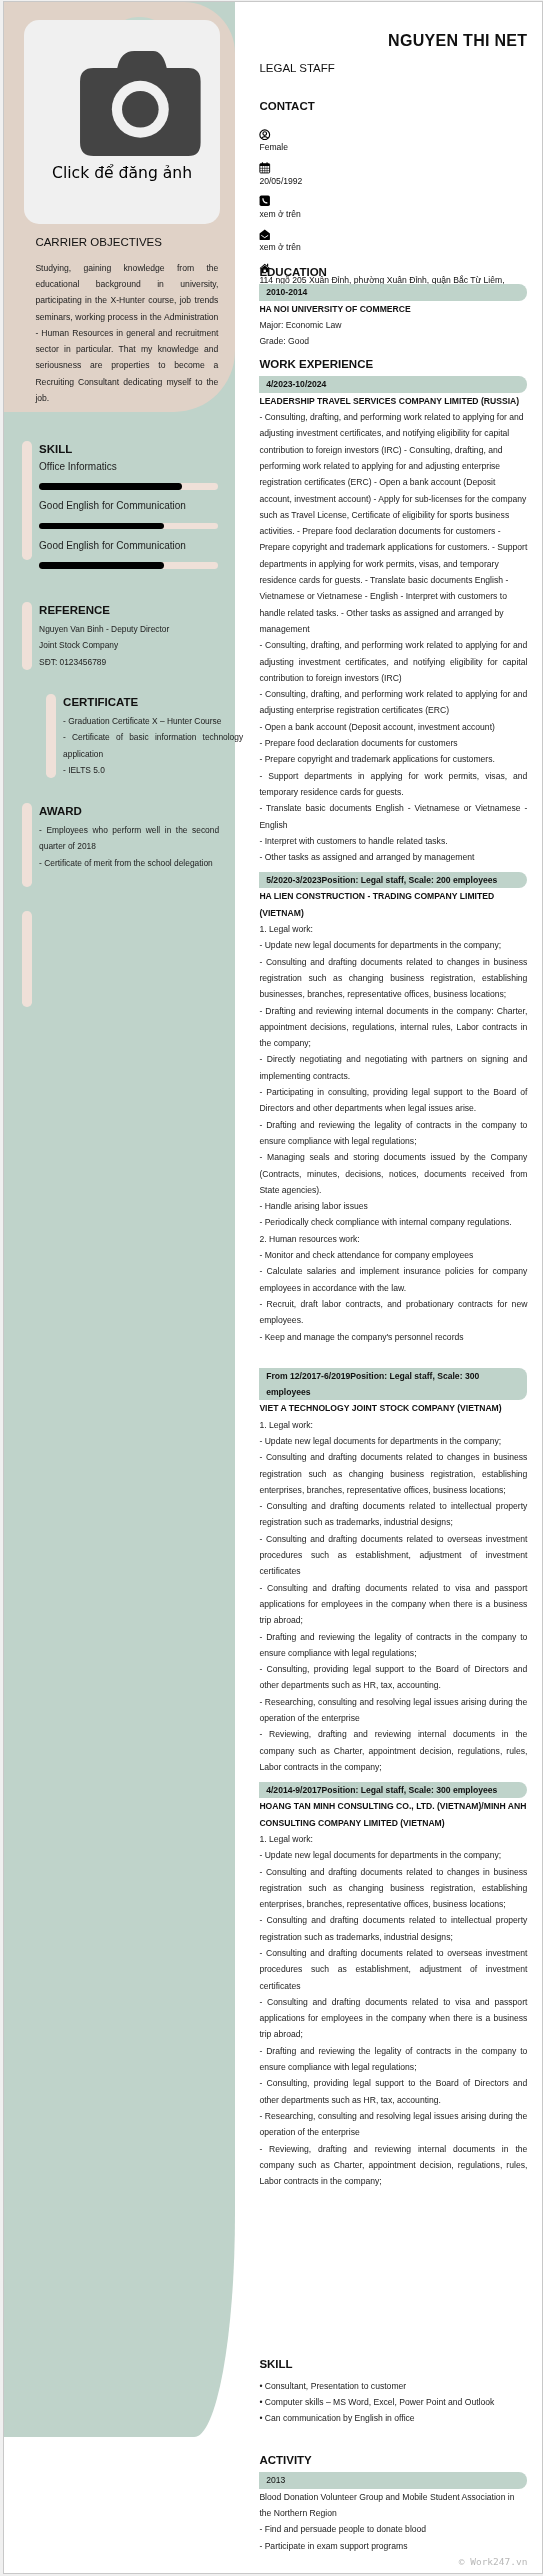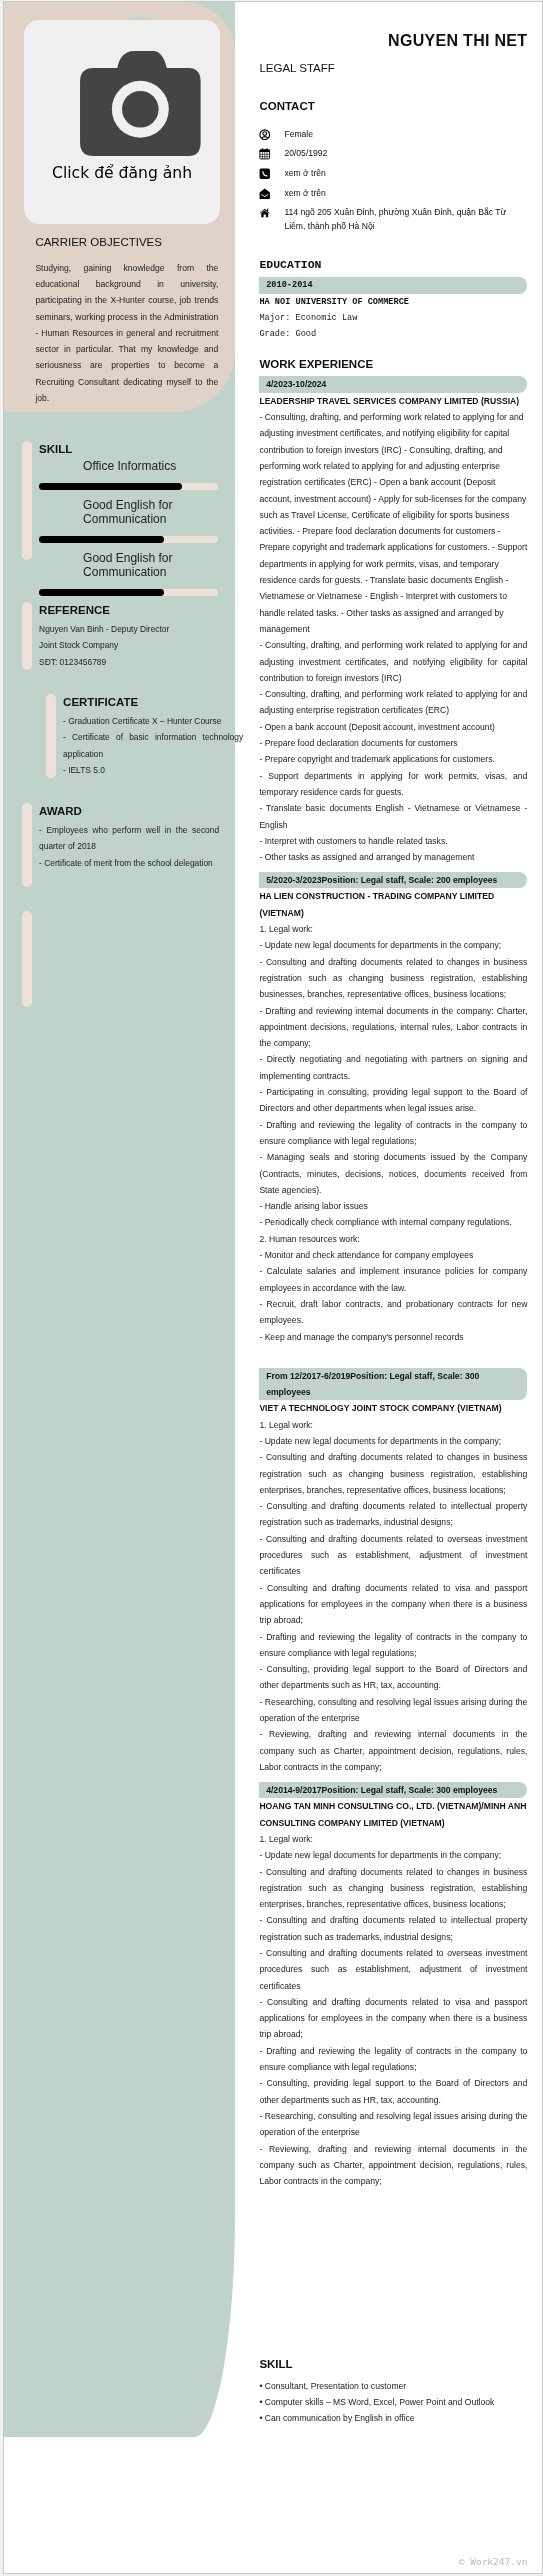--- a/index.html
+++ b/index.html
@@ -42,34 +42,34 @@
   .obj-text {
     top: 258px; font-size: 8.6px; line-height: 16.3px; text-align: justify; color: #222;
   }
   .lsec { position: absolute; left: 17.7px; width: 197px; }
   .lsec .bar {
     position: absolute; left: 0; top: 0; width: 9.5px; border-radius: 4.8px; background: #efe0d8;
   }
   .lsec .inner { margin-left: 17px; }
   .lsec h3 { font-size: 11.5px; font-weight: bold; margin-top: 2px; margin-bottom: 5.4px; }
   .lsec p { font-size: 8.4px; line-height: 16.3px; color: #222; text-align: justify; }
-  .skill-name { font-size: 12px; line-height: 13.6px; margin-bottom: 9.5px; color: #222; margin-left: 44px; }
+  .skill-name { font-size: 10px; line-height: 13.6px; margin-bottom: 9.5px; color: #222; }
   .skill-track {
     height: 6.8px; border-radius: 3.4px; background: #efe0d8; margin-bottom: 9.5px; position: relative; width: 179px;
   }
   .skill-fill { height: 6.8px; border-radius: 3.4px; background: #000; position: absolute; left: 0; top: 0; }
 
   
   .right { position: absolute; left: 255px; width: 268px; }
   .name { top: 30px; font-size: 16px; font-weight: bold; letter-spacing: 0.3px; text-align: right; }
   .role { top: 60px; font-size: 11.5px; }
   .rh { font-size: 11.5px; font-weight: bold; }
   .contact-title { top: 98px; }
   .contact-list { top: 126px; }
-  .contact-row { display: flex; align-items: flex-start; font-size: 8.6px; line-height: 13.6px; margin-bottom: 6.1px; }
+  .contact-row { display: flex; align-items: flex-start; font-size: 8.6px; line-height: 13.6px; margin-bottom: 6.1px; flex-direction: column; }
   .contact-row .ic { width: 25px; flex: none; height: 13.6px; display: flex; align-items: center; }
   .contact-row .ic svg { width: 11.5px; height: 11.5px; }
   .period-bar {
     background: #bfd3ca; border-radius: 0 8.1px 8.1px 0; padding: 0 6.8px;
     font-size: 8.6px; font-weight: bold; line-height: 16.3px; margin-bottom: 0;
   }
   .period-bar.normal { font-weight: normal; }
   .org { font-size: 8.6px; font-weight: bold; line-height: 16.3px; }
   .txt { font-size: 8.6px; line-height: 16.3px; color: #222; }
   .txt.j { text-align: justify; }
@@ -208,21 +208,21 @@
           <svg viewBox="0 0 20 20">
             <path d="M10 3 L1 11 L3 11 L10 5 L17 11 L19 11 Z" fill="#000"></path>
             <path d="M4 11 L10 6 L16 11 L16 18 L12 18 L12 13 L8 13 L8 18 L4 18 Z" fill="#000"></path>
             <rect x="14" y="3" width="2" height="4" fill="#000"></rect>
           </svg>
         </span>
       <span>114 ngõ 205 Xuân Đỉnh, phường Xuân Đỉnh, quận Bắc Từ Liêm, thành phố Hà Nội</span>
     </div>
   </div>
 
-  <div class="block" style="top:256px;font-family:Liberation Mono, monospace;">
+  <div class="block" style="top:264px;">
     <div class="rh" style="margin-bottom:6.8px;">EDUCATION</div>
     <div class="period-bar">2010-2014</div>
     <div class="org">HA NOI UNIVERSITY OF COMMERCE</div>
     <div class="txt">Major: Economic Law</div>
     <div class="txt">Grade: Good</div>
   </div>
 
   <div class="block" style="top:356px;">
     <div class="rh" style="margin-bottom:6.8px;">WORK EXPERIENCE</div>
 
@@ -292,16 +292,23 @@
     </div>
   </div>
 
   <div class="block" style="top:2356px;">
     <div class="rh" style="margin-bottom:8.1px;">SKILL</div>
     <div class="txt">• Consultant, Presentation to customer</div>
     <div class="txt">• Computer skills – MS Word, Excel, Power Point and Outlook</div>
     <div class="txt">• Can communication by English in office</div>
   </div>
 
+  <div class="block" style="top:2452px;">
+    <div class="rh" style="margin-bottom:6.8px;">ACTIVITY</div>
+    <div class="period-bar normal">2013</div>
+    <div class="txt">Blood Donation Volunteer Group and Mobile Student Association in the Northern Region</div>
+    <div class="txt">- Find and persuade people to donate blood</div>
+    <div class="txt">- Participate in exam support programs</div>
+  </div>
 
   <div class="watermark">© Work247.vn</div>
 </div>
 
 
 </body></html>

